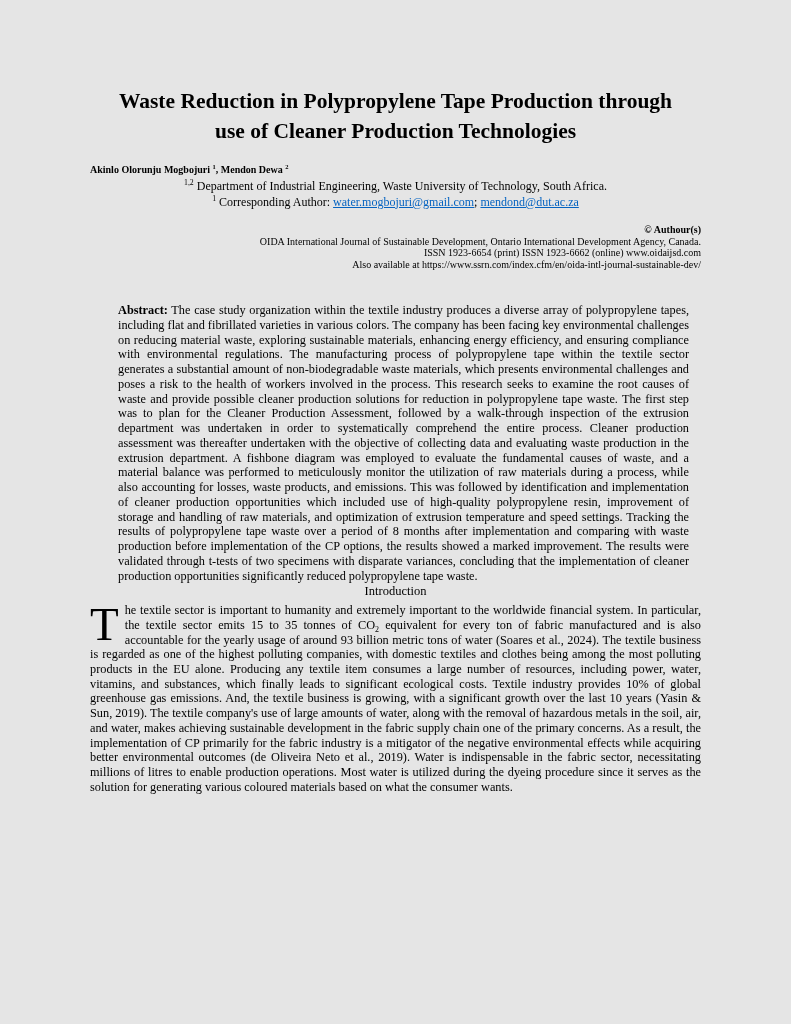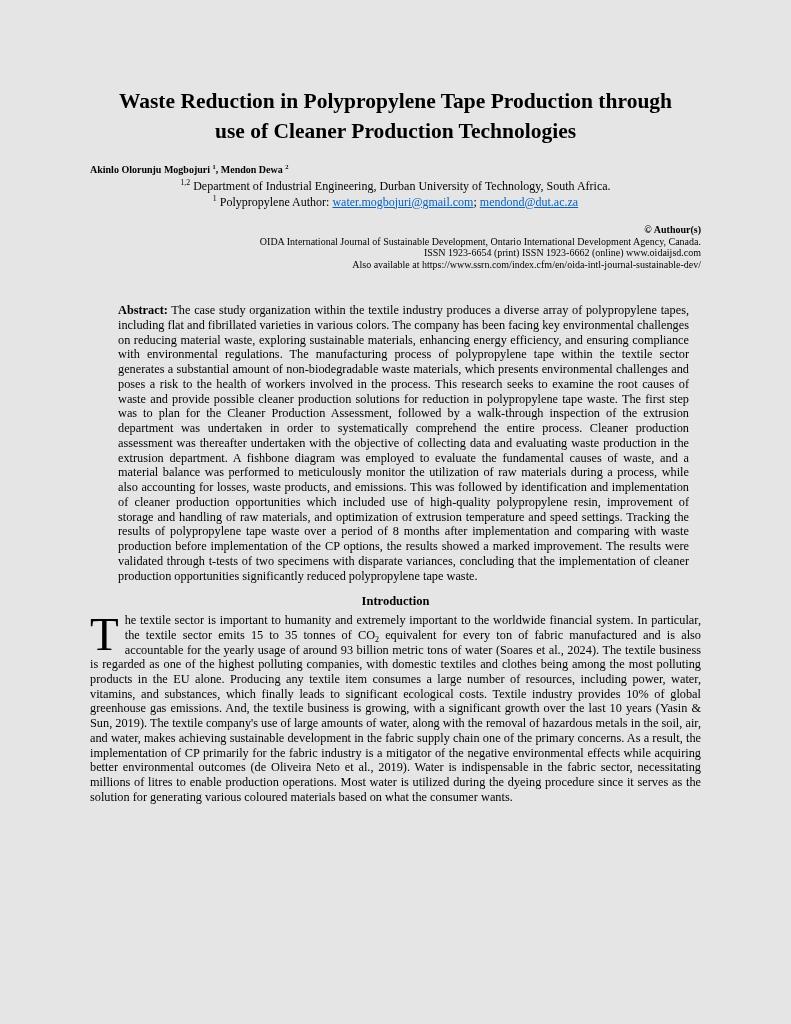--- a/index.html
+++ b/index.html
@@ -73,24 +73,23 @@
   .keywords-para {
     margin: 6px 28px 0 28px;
     text-align: left;
     font-size: 12.3px;
     line-height: 14.75px;
   }
   .keywords-para .lead {
     font-weight: bold;
   }
   .section-heading {
-    margin-top: 10px;
     text-align: center;
     font-size: 12.5px;
-    font-weight: bold;
+    font-weight: normal;
     line-height: 16px;
   }
   .intro-para {
     margin-top: 4px;
     text-align: justify;
     font-size: 12.3px;
     line-height: 14.7px;
   }
   .dropcap {
     float: left;
@@ -104,23 +103,23 @@
 
 <div class="page">
 
   <div class="title">
     <div>Waste Reduction in Polypropylene Tape Production through</div>
     <div>use of Cleaner Production Technologies</div>
   </div>
 
   <div class="authors-line"><span>Akinlo Olorunju Mogbojuri </span><sup class="small">1</sup><span>, </span><span>Mendon Dewa </span><sup class="small">2</sup></div>
 
-  <div class="affil-line"><sup class="small">1,2</sup><span> Department of Industrial Engineering, Durban University of Technology, South Africa.</span></div>
+  <div class="affil-line"><sup class="small">1,2</sup><span> Department of Industrial Engineering, Waste University of Technology, South Africa.</span></div>
 
-  <div class="corresponding-line"><sup class="small">1</sup><span> Polypropylene Author: </span><a class="email-link">water.mogbojuri@gmail.com</a><span>; </span><a class="email-link">mendond@dut.ac.za</a></div>
+  <div class="corresponding-line"><sup class="small">1</sup><span> Corresponding Author: </span><a class="email-link">water.mogbojuri@gmail.com</a><span>; </span><a class="email-link">mendond@dut.ac.za</a></div>
 
   <div class="copyright-block">
     <div class="bold-line">© Authour(s)</div>
     <div>OIDA International Journal of Sustainable Development, Ontario International Development Agency, Canada.</div>
     <div>ISSN 1923-6654 (print) ISSN 1923-6662 (online) www.oidaijsd.com</div>
     <div>Also available at https://www.ssrn.com/index.cfm/en/oida-intl-journal-sustainable-dev/</div>
   </div>
 
   <p class="abstract-para"><span class="lead">Abstract:</span> <span>The case study organization within the textile industry produces a diverse array of polypropylene tapes, including flat and fibrillated varieties in various colors. The company has been facing key environmental challenges on reducing material waste, exploring sustainable materials, enhancing energy efficiency, and ensuring compliance with environmental regulations. The manufacturing process of polypropylene tape within the textile sector generates a substantial amount of non-biodegradable waste materials, which presents environmental challenges and poses a risk to the health of workers involved in the process. This research seeks to examine the root causes of waste and provide possible cleaner production solutions for reduction in polypropylene tape waste. The first step was to plan for the Cleaner Production Assessment, followed by a walk-through inspection of the extrusion department was undertaken in order to systematically comprehend the entire process. Cleaner production assessment was thereafter undertaken with the objective of collecting data and evaluating waste production in the extrusion department. A fishbone diagram was employed to evaluate the fundamental causes of waste, and a material balance was performed to meticulously monitor the utilization of raw materials during a process, while also accounting for losses, waste products, and emissions. This was followed by identification and implementation of cleaner production opportunities which included use of high-quality polypropylene resin, improvement of storage and handling of raw materials, and optimization of extrusion temperature and speed settings. Tracking the results of polypropylene tape waste over a period of 8 months after implementation and comparing with waste production before implementation of the CP options, the results showed a marked improvement. The results were validated through t-tests of two specimens with disparate variances, concluding that the implementation of cleaner production opportunities significantly reduced polypropylene tape waste.</span></p>
 

